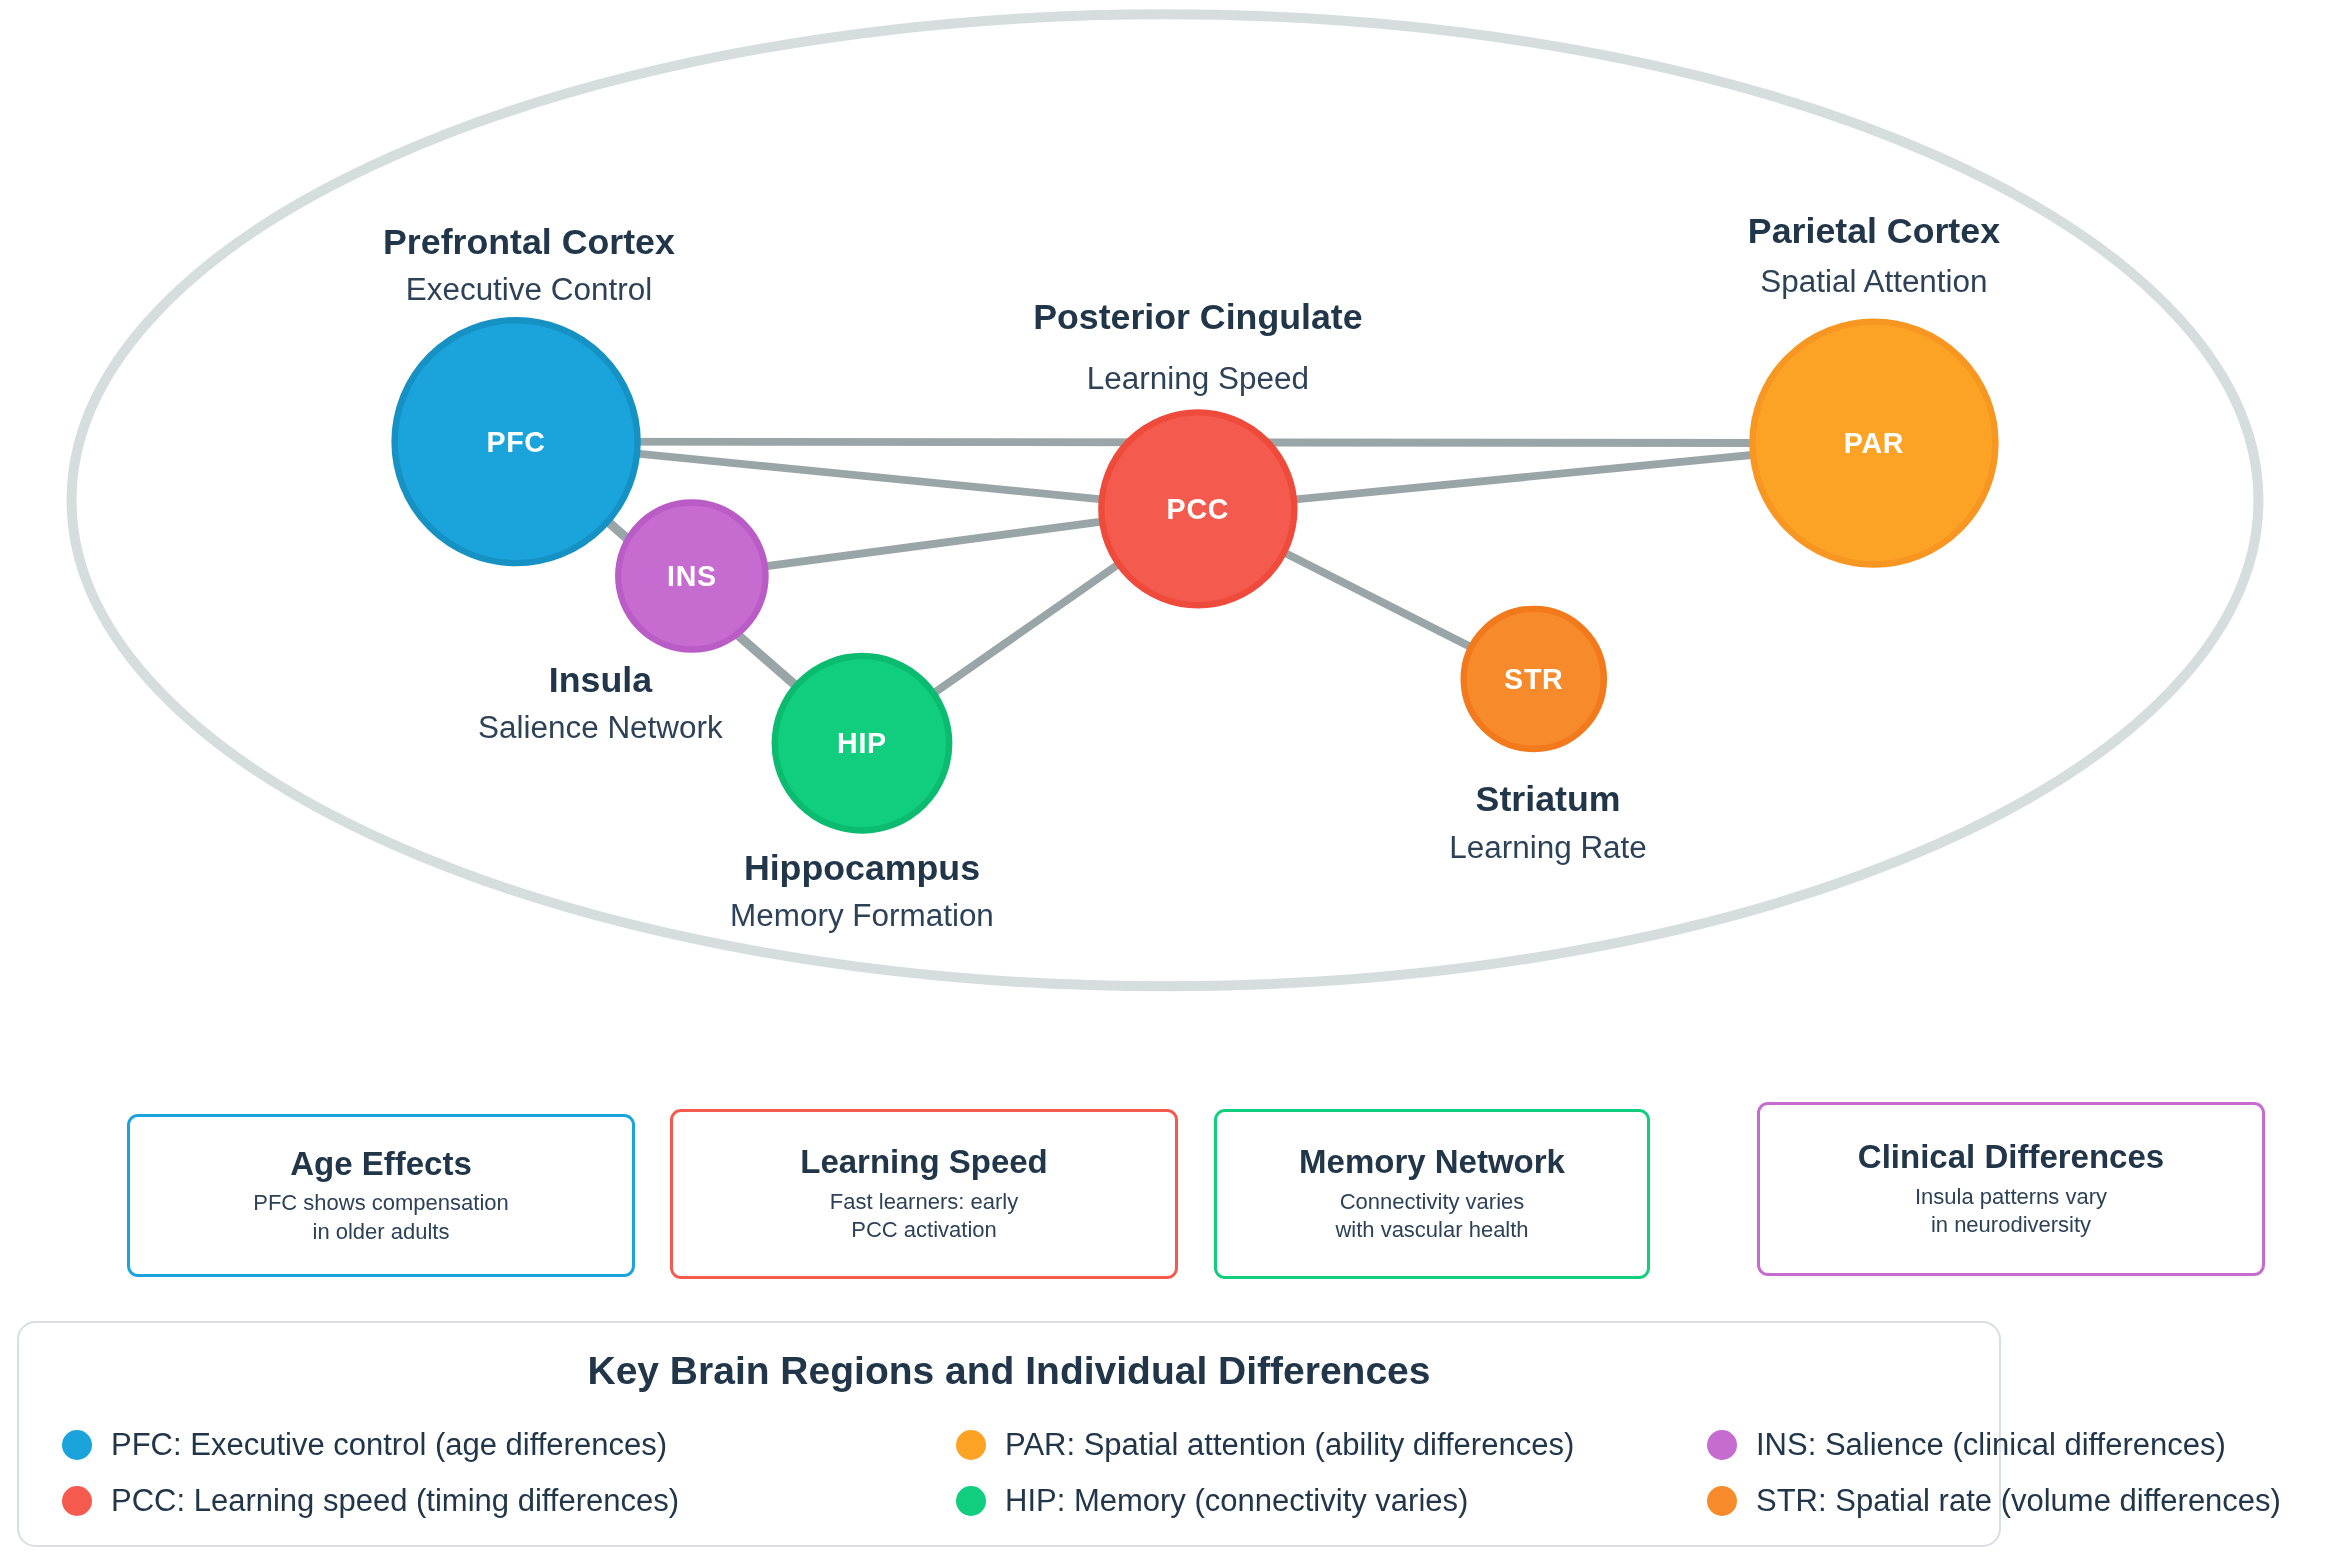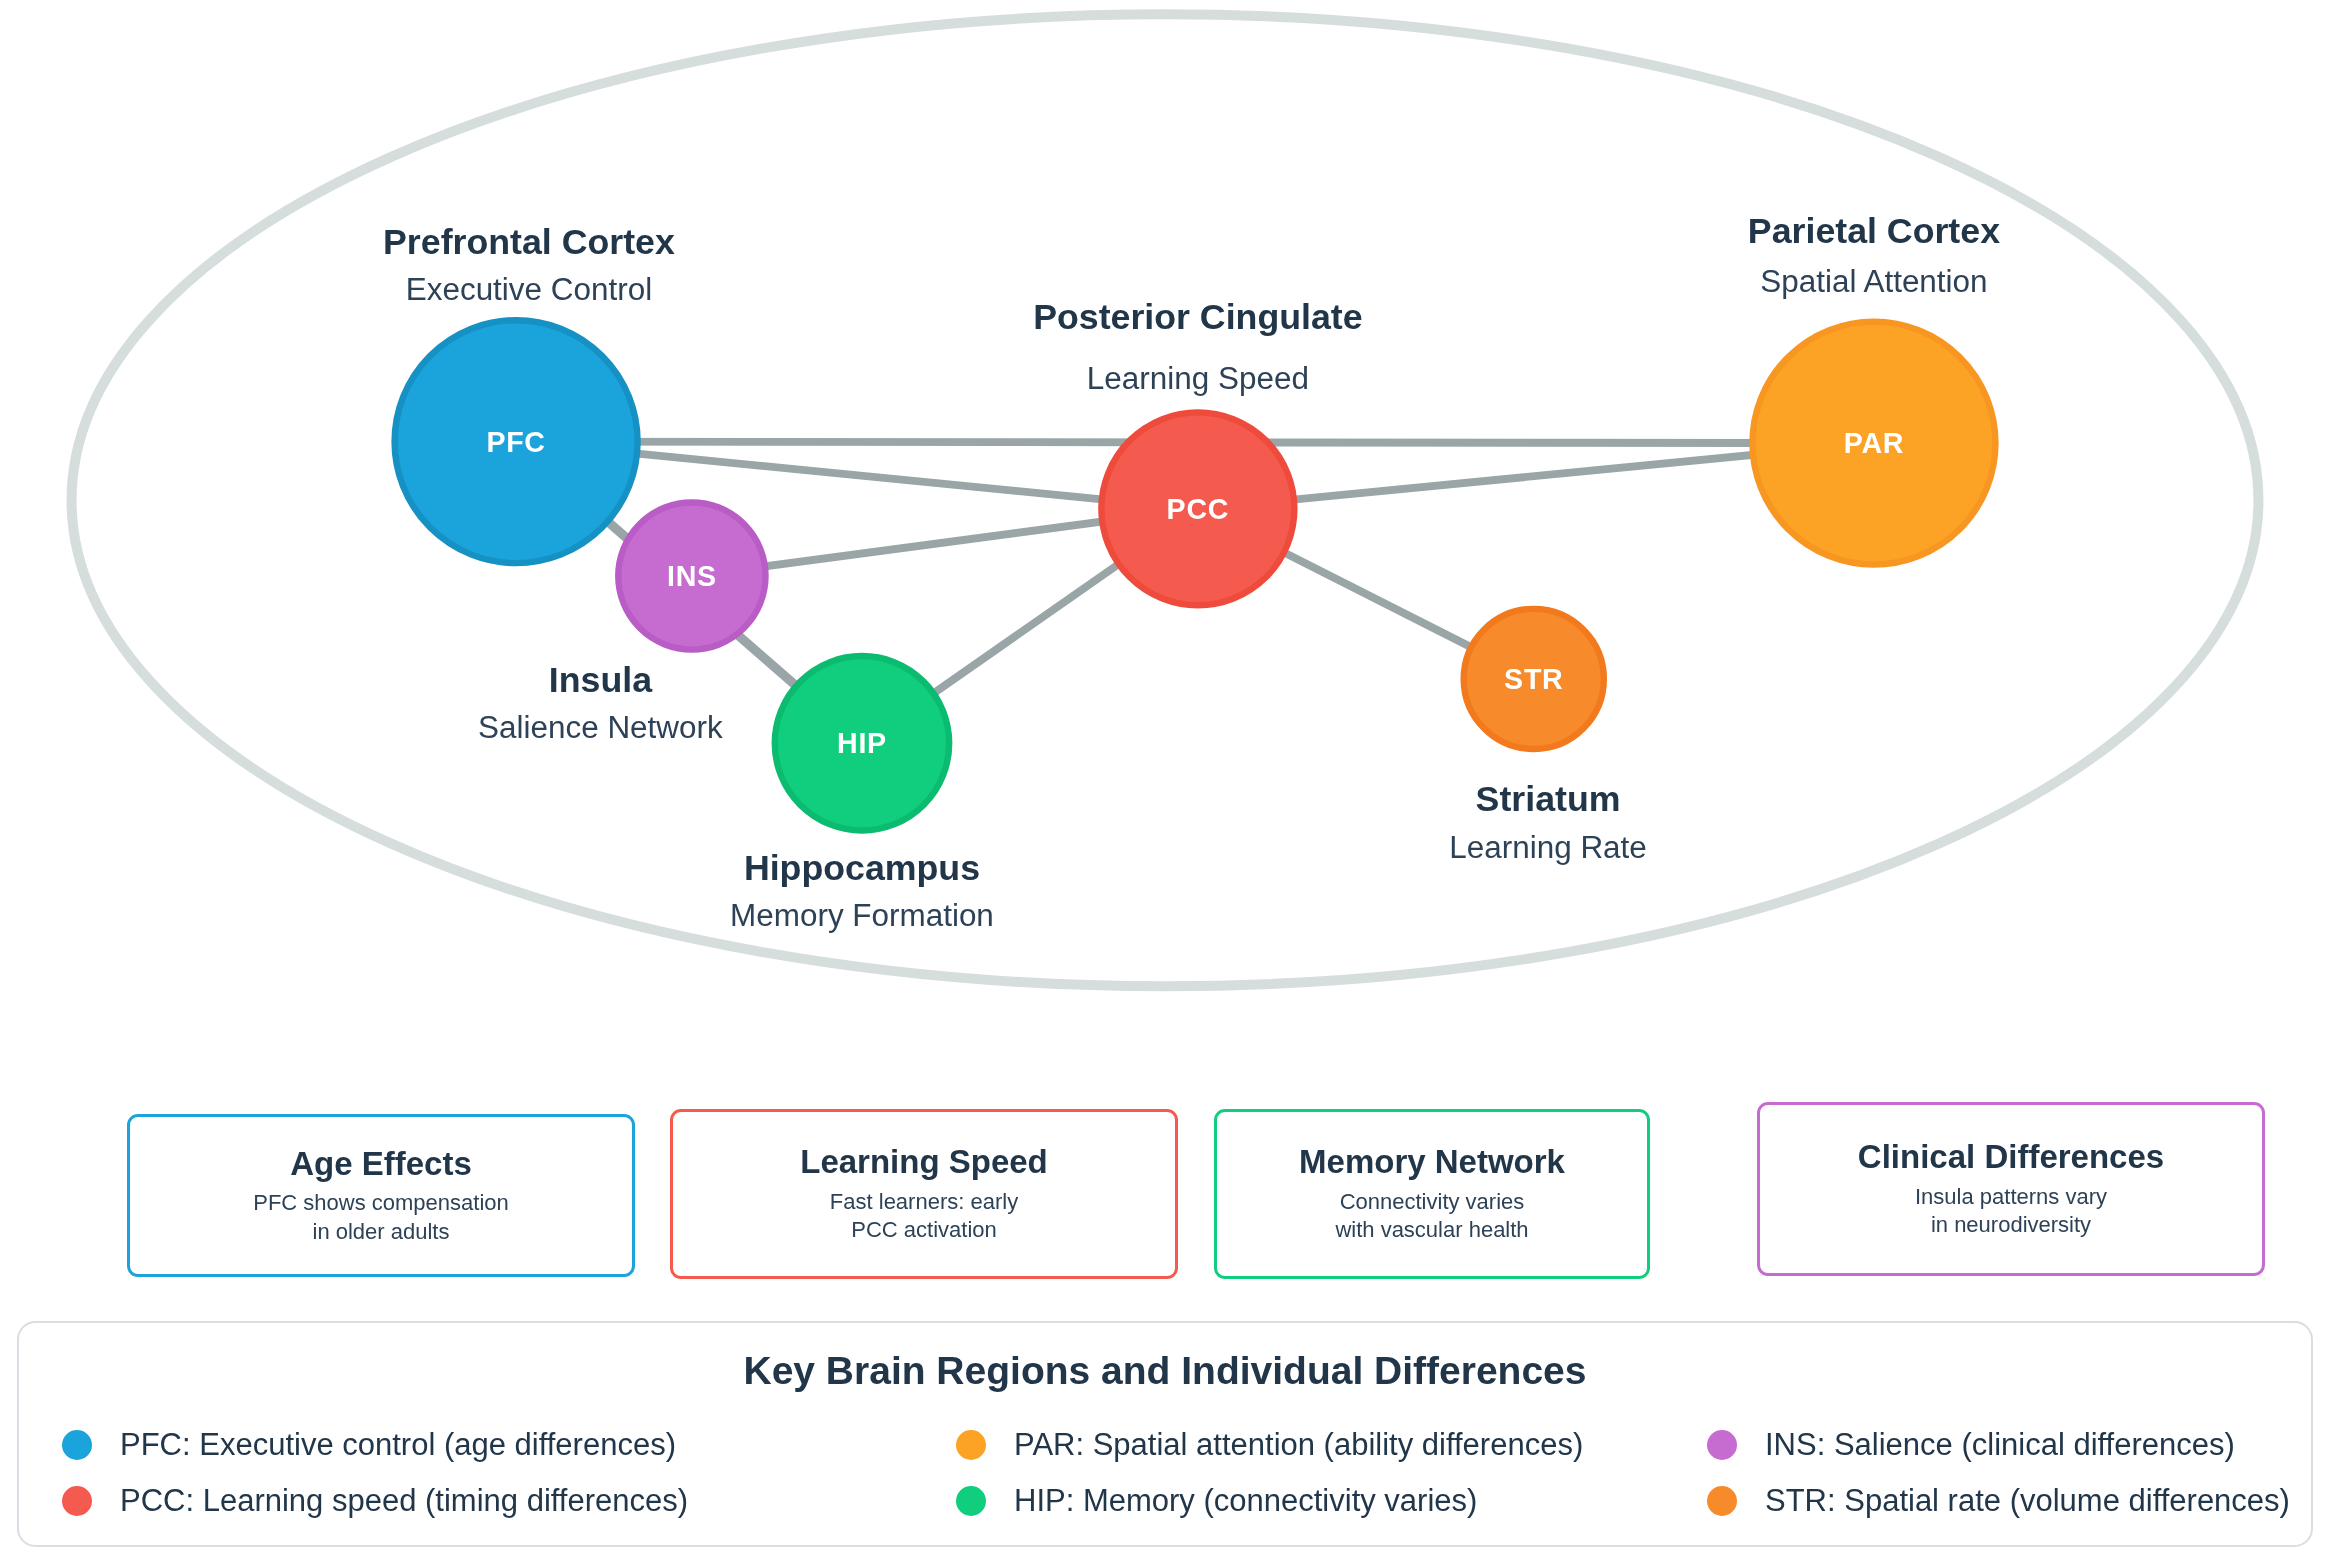--- a/index.html
+++ b/index.html
@@ -88,21 +88,21 @@
     line-height: 1.30;
     text-align: center;
     white-space: pre-line;
   }
 
   
   #legend-panel {
     position: absolute;
     left: 17px;
     top: 1321px;
-    width: 2296px;
+    width: 1984px;
     height: 226px;
     box-sizing: border-box;
     background: #ffffff;
     border: 2.1px solid #d8dee3;
     border-radius: 18.6px;
   }
   #legend-title {
     position: absolute;
     left: 0;
     top: 26px;
@@ -121,21 +121,21 @@
     grid-template-columns: 894px 751px 650px;
     grid-auto-rows: 49px;
     column-gap: 0px;
     row-gap: 7.1px;
     padding-left: 43px;
     box-sizing: border-box;
   }
   .legend-entry {
     display: flex;
     align-items: center;
-    gap: 28px;
+    gap: 19px;
   }
   .legend-dot {
     width: 30px;
     height: 30px;
     border-radius: 50%;
     flex: 0 0 auto;
   }
   .legend-text {
     font-size: 31px;
     color: #22364a;

